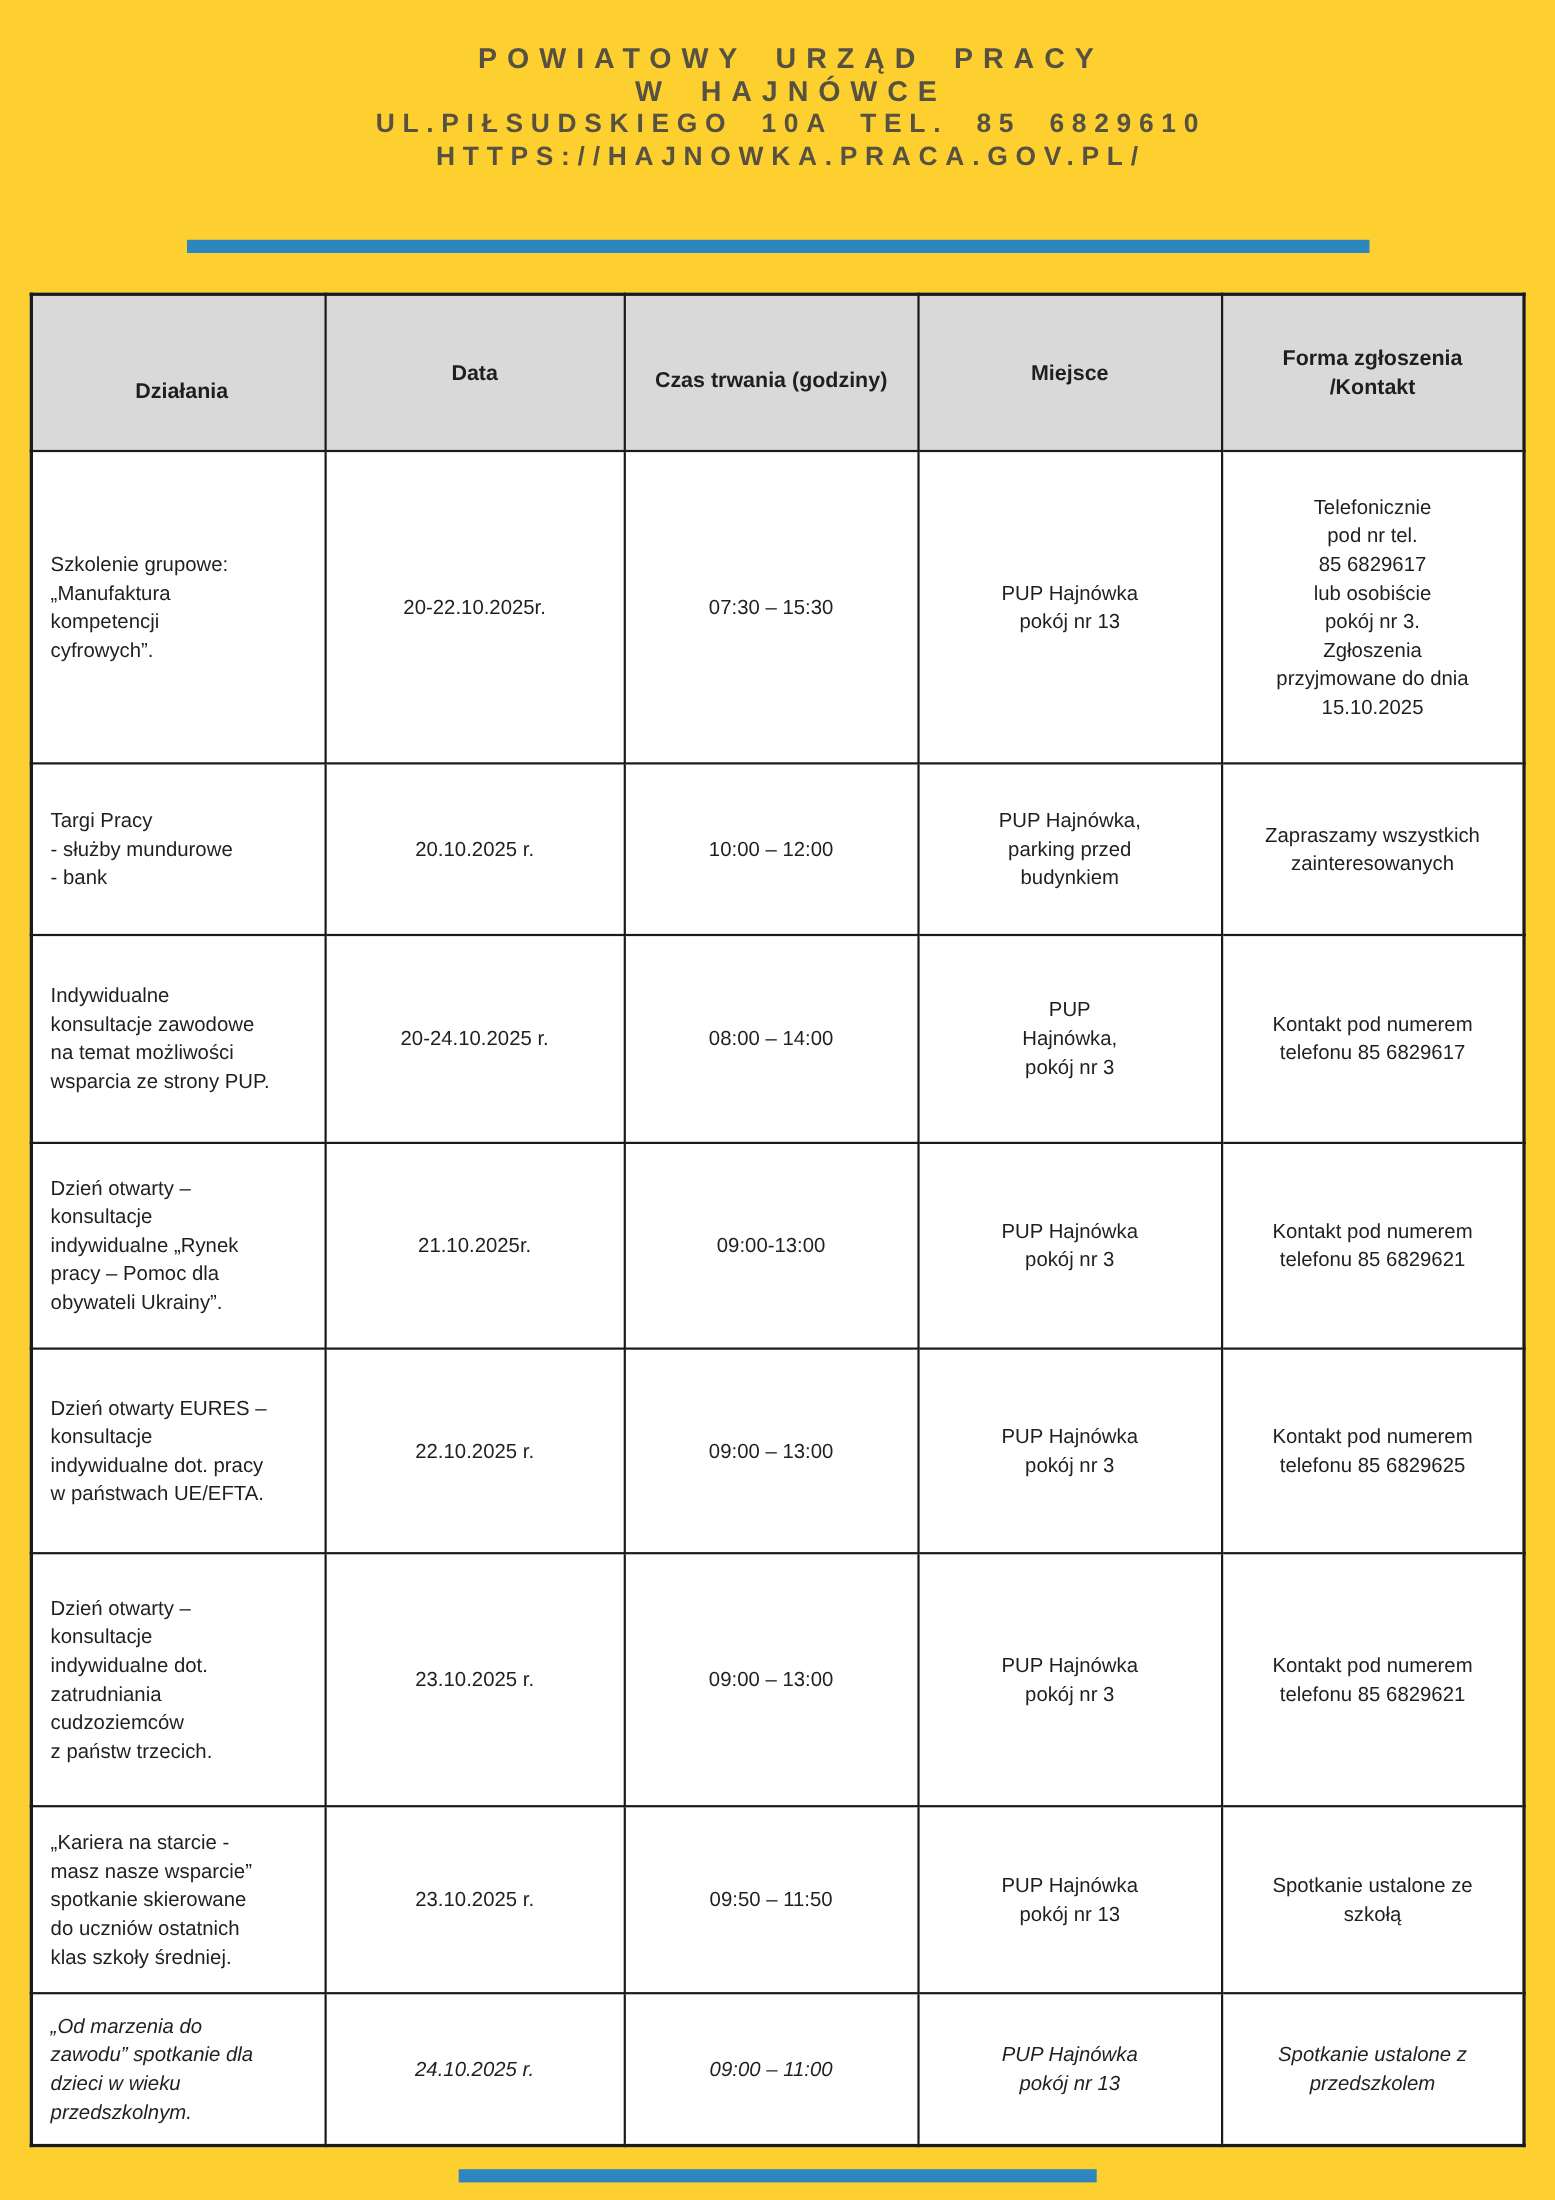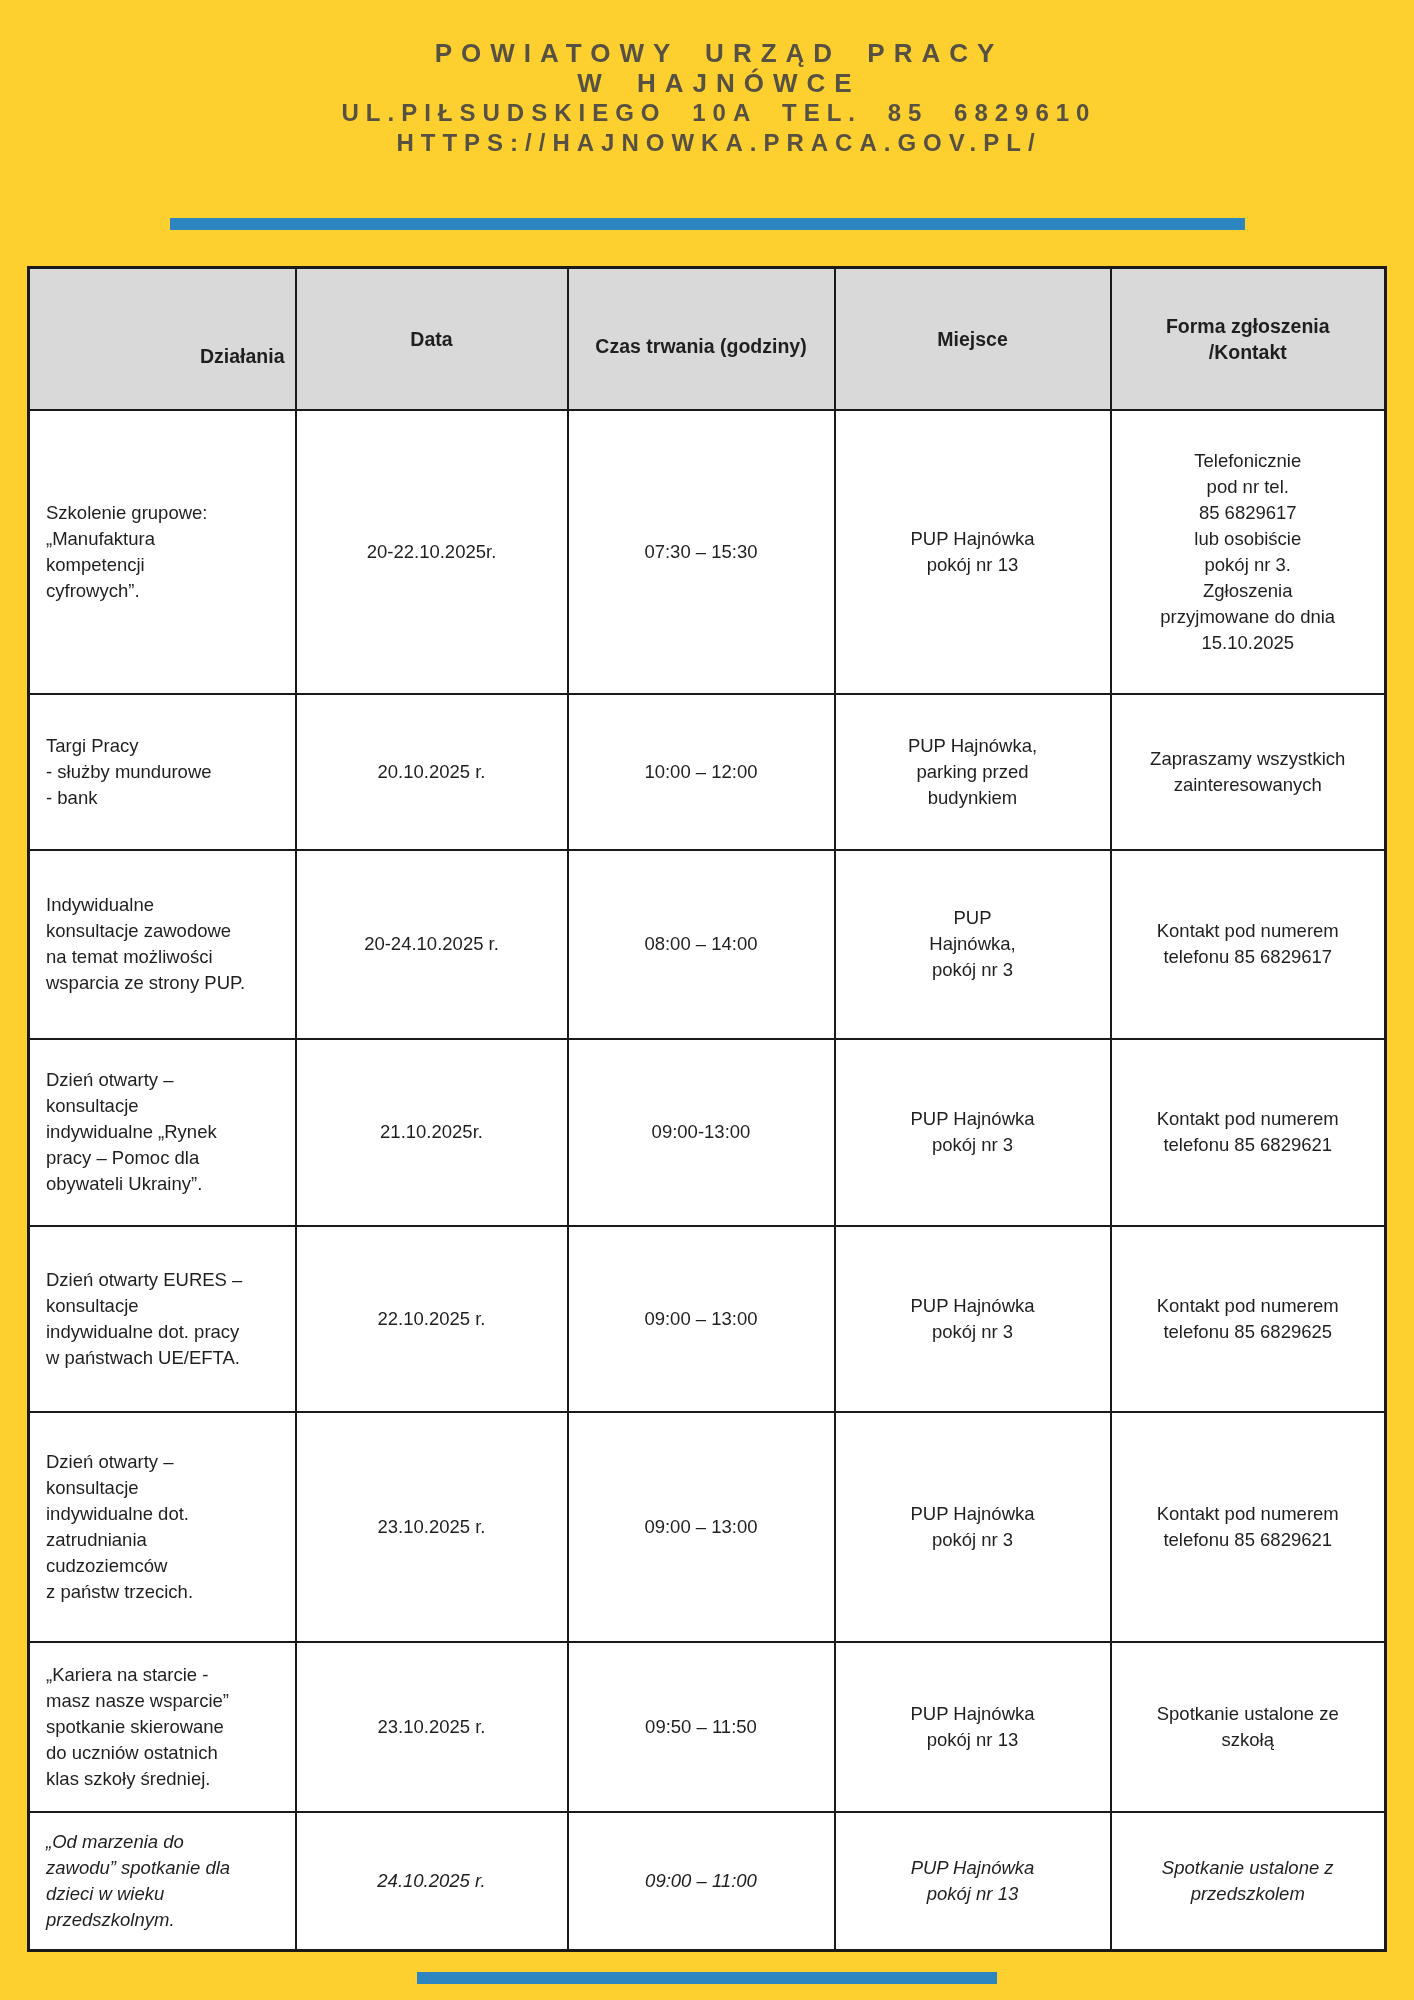--- a/index.html
+++ b/index.html
@@ -54,21 +54,21 @@
     line-height:26px;
     padding:16px 10px;
   }
   thead th{
     background:var(--table-header-bg);
     font-weight:bold;
     font-size:19.5px;
     text-align:center;
     height:142px;
   }
-  thead th.activity{text-align:right;padding-left:16px;padding-top:50px;}
+  thead th.activity{text-align:center;padding-left:16px;padding-top:50px;}
   thead th.time{padding-top:30px;}
 
   td{text-align:center;}
   td.activity{text-align:left;padding-left:16px;padding-right:2px;margin-left:31px;}
 
   tbody tr:nth-child(1) td{height:284px;}
   tbody tr:nth-child(2) td{height:156px;}
   tbody tr:nth-child(3) td{height:189px;}
   tbody tr:nth-child(4) td{height:187px;}
   tbody tr:nth-child(5) td{height:186px;border-radius:29px;}

